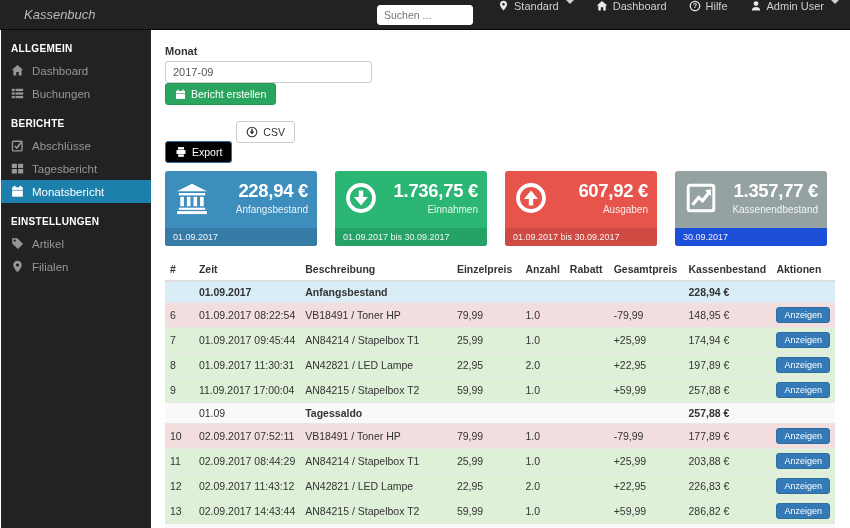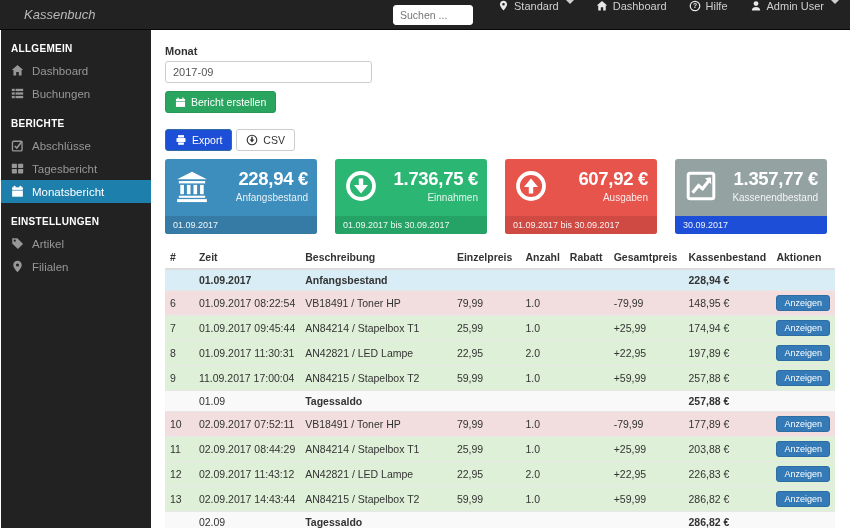--- a/index.html
+++ b/index.html
@@ -14,21 +14,21 @@
 
   
   .navbar {
     position: absolute; top: 0; left: 0; right: 0; height: 30px;
     background: #222; border-bottom: 1px solid #090909;
     display: flex; align-items: center; z-index: 20;
   }
   .brand { color: #b9b9b9; font-size: 13px; padding: 0 24px; width: 150px; flex: 0 0 auto; font-style: italic; }
   .nav-spacer { flex: 1; }
   .nav-search {
-    width: 80px; height: 20px; border: 1px solid #fff; border-radius: 3px;
+    width: 96px; height: 20px; border: 1px solid #fff; border-radius: 3px;
     font-size: 10.5px; padding: 0 6px; margin-right: 14px; outline: none;
     font-family: "Liberation Sans", sans-serif; color: #333;
   }
   .nav-item {
     display: inline-flex; align-items: flex-start; gap: 5px;
     color: #cfcfcf; font-size: 11px; padding: 0 11px; height: 30px; cursor: pointer;
   }
   .nav-item .ni { color: #e8e8e8; }
   .caret {
     display: inline-block; width: 0; height: 0; margin-left: 2px;
@@ -53,30 +53,30 @@
 
   
   .content {
     position: absolute; left: 150px; top: 30px; right: 0; bottom: 0;
     background: #fff; padding: 15px; overflow: hidden;
   }
   .form-label { font-size: 11px; font-weight: bold; color: #333; margin-bottom: 4px; }
   .month-input {
     width: 207px; height: 22px; border: 1px solid #ccc; border-radius: 3px;
     font-size: 11px; padding: 0 7px; color: #555; outline: none;
-    font-family: "Liberation Sans", sans-serif; margin-bottom: 8px; display: block;
+    font-family: "Liberation Sans", sans-serif; display: block;
   }
   .btn {
     display: inline-flex; align-items: center; gap: 5px;
     font-family: "Liberation Sans", sans-serif;
     font-size: 10.5px; border-radius: 3px; padding: 0 9px; height: 22px;
     border: 1px solid transparent; cursor: pointer; line-height: 1;
   }
   .btn-success { background: #2aa55f; border-color: #269857; color: #fff; margin-bottom: 16px; text-align: right; }
-  .btn-primary { background: #1d4ed8; border-color: #2e6da4; color: #fff; }
+  .btn-primary { background: #000000; border-color: #2e6da4; color: #fff; margin-top: 20px; }
   .btn-default { background: #fff; border-color: #ccc; color: #333; }
   .toolbar { display: flex; gap: 4px; margin-bottom: 8px; }
 
   
   .cards { display: flex; gap: 18px; }
   .summary-card { width: 152px; height: 75px; border-radius: 3px; overflow: hidden; color: #fff; flex: 0 0 auto; }
   .card-main { display: flex; align-items: flex-start; padding: 9px 9px 5px 10px; height: 57px; }
   .card-icon { flex: 0 0 auto; margin-top: 2px; color: #fff; }
   .card-text { flex: 1; }
   .card-value { font-size: 18.5px; font-weight: bold; text-align: right; letter-spacing: -.3px; }

